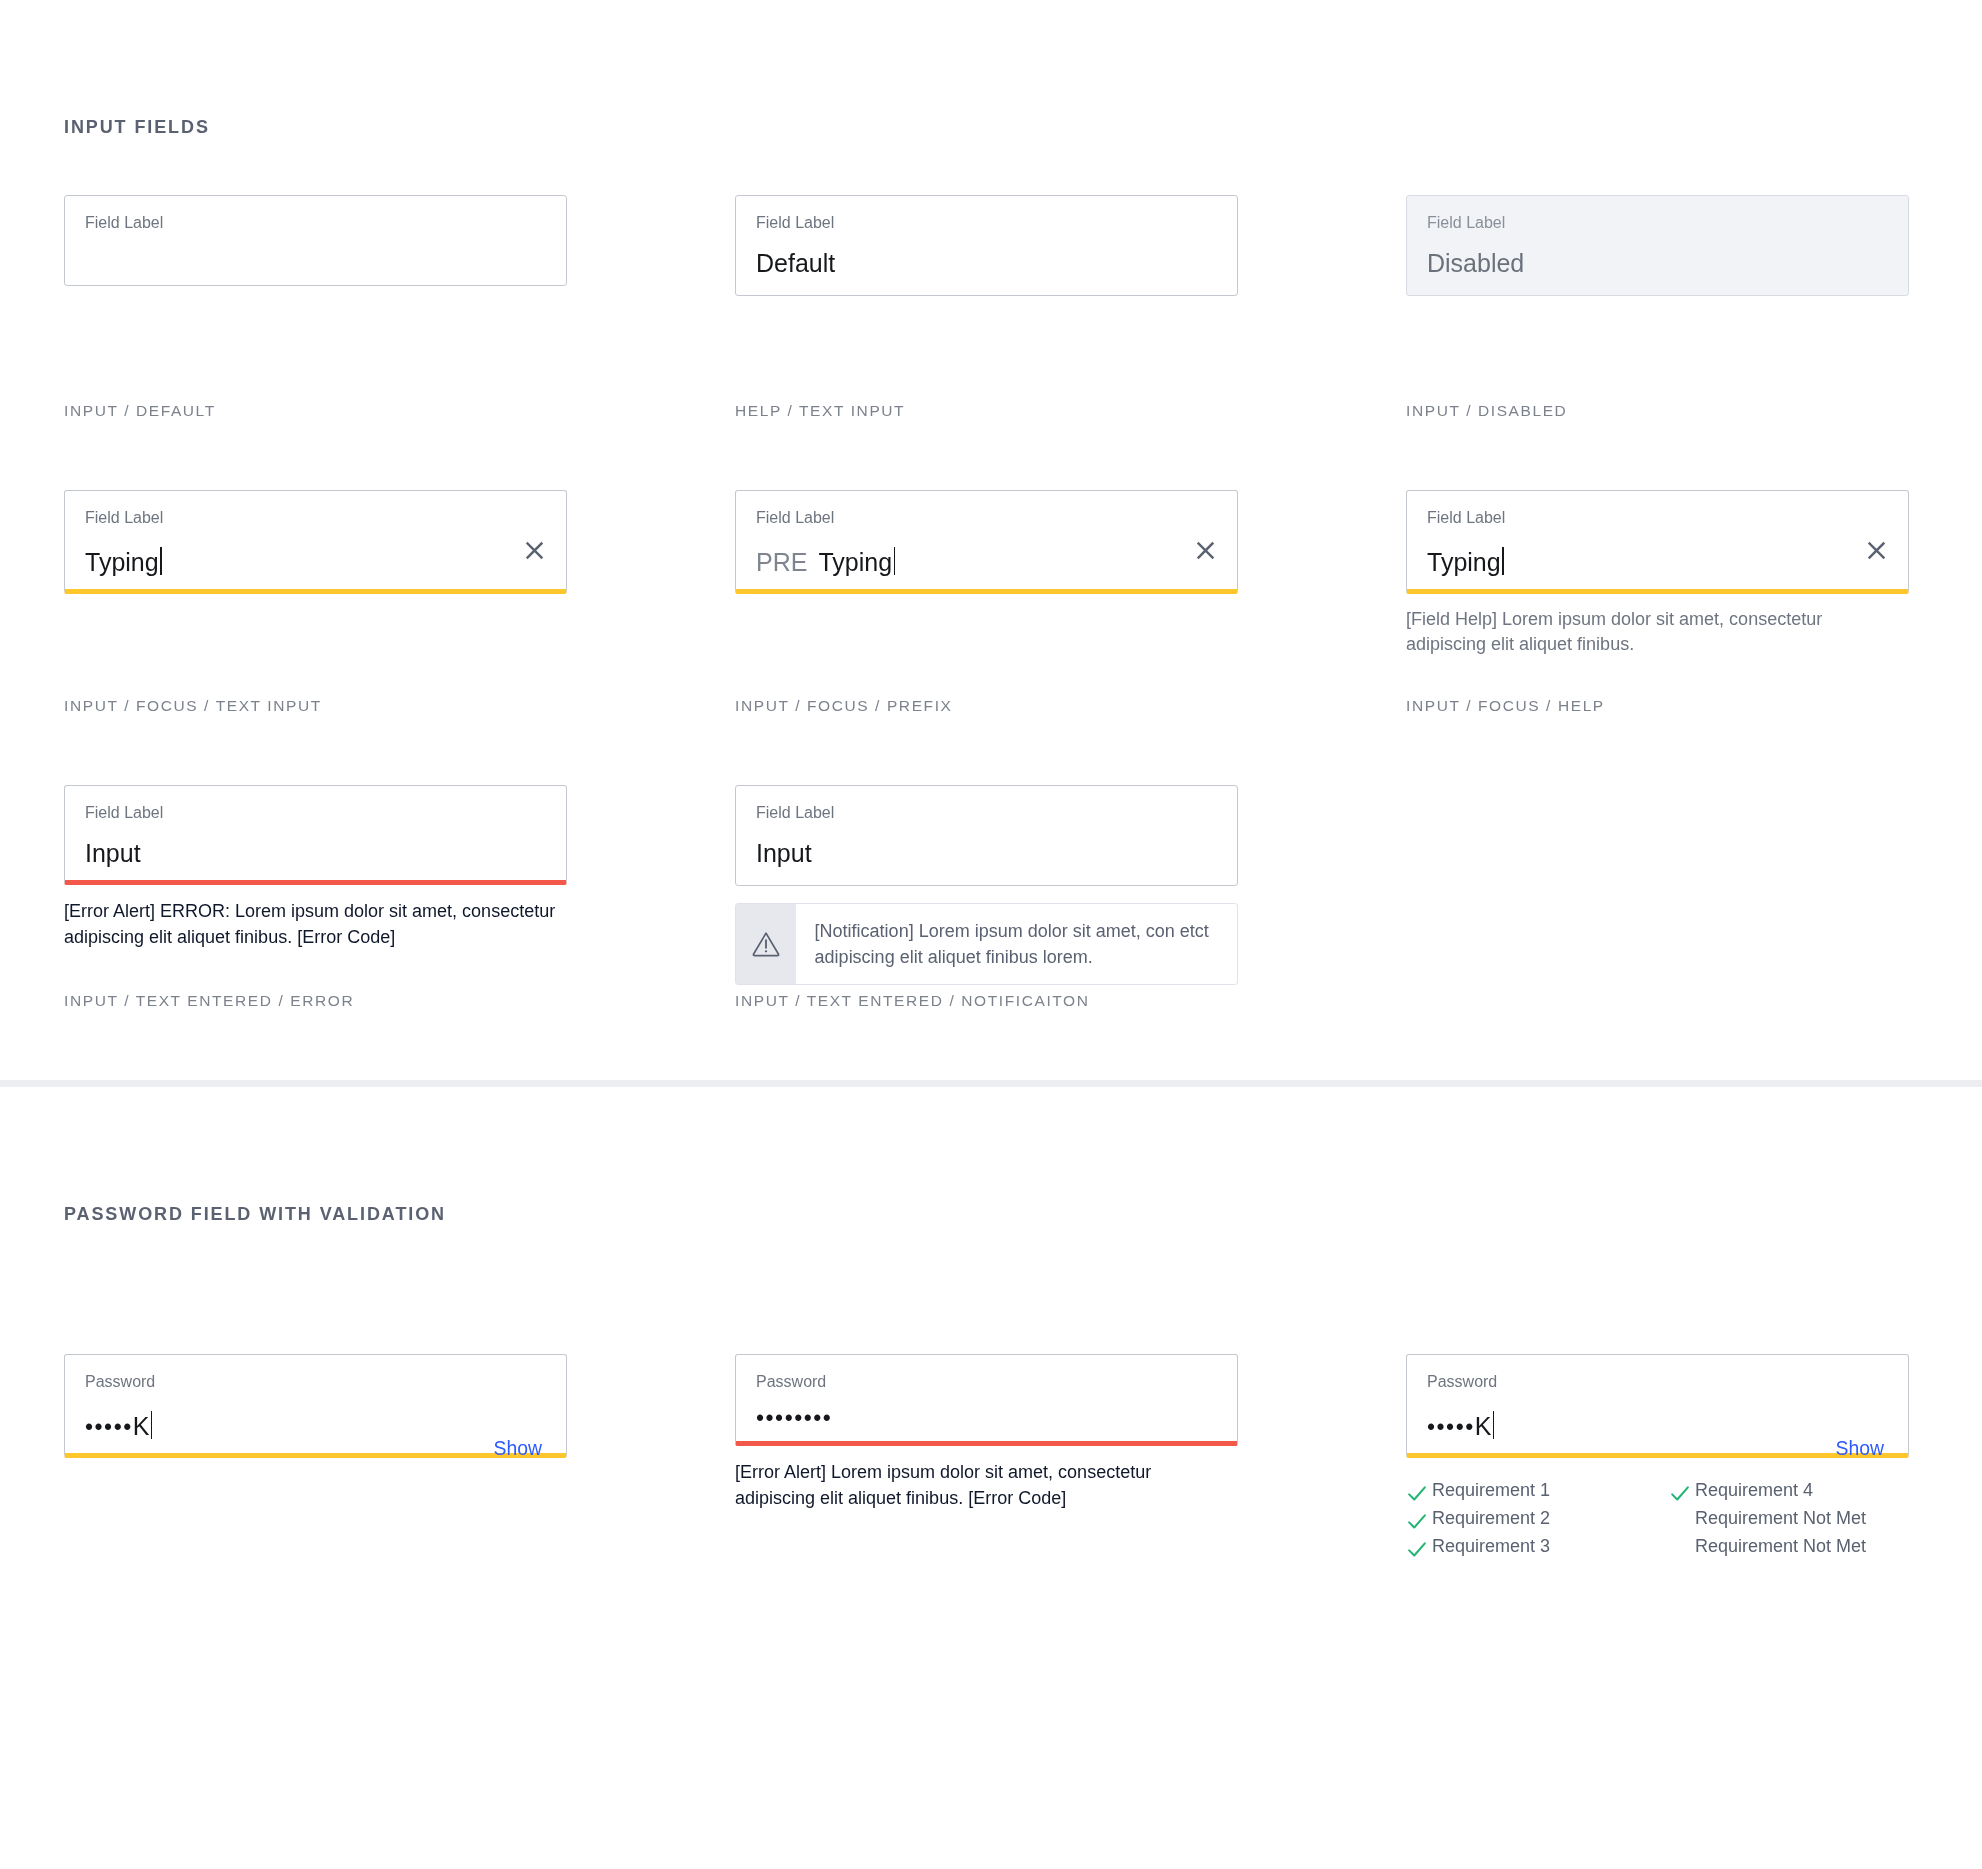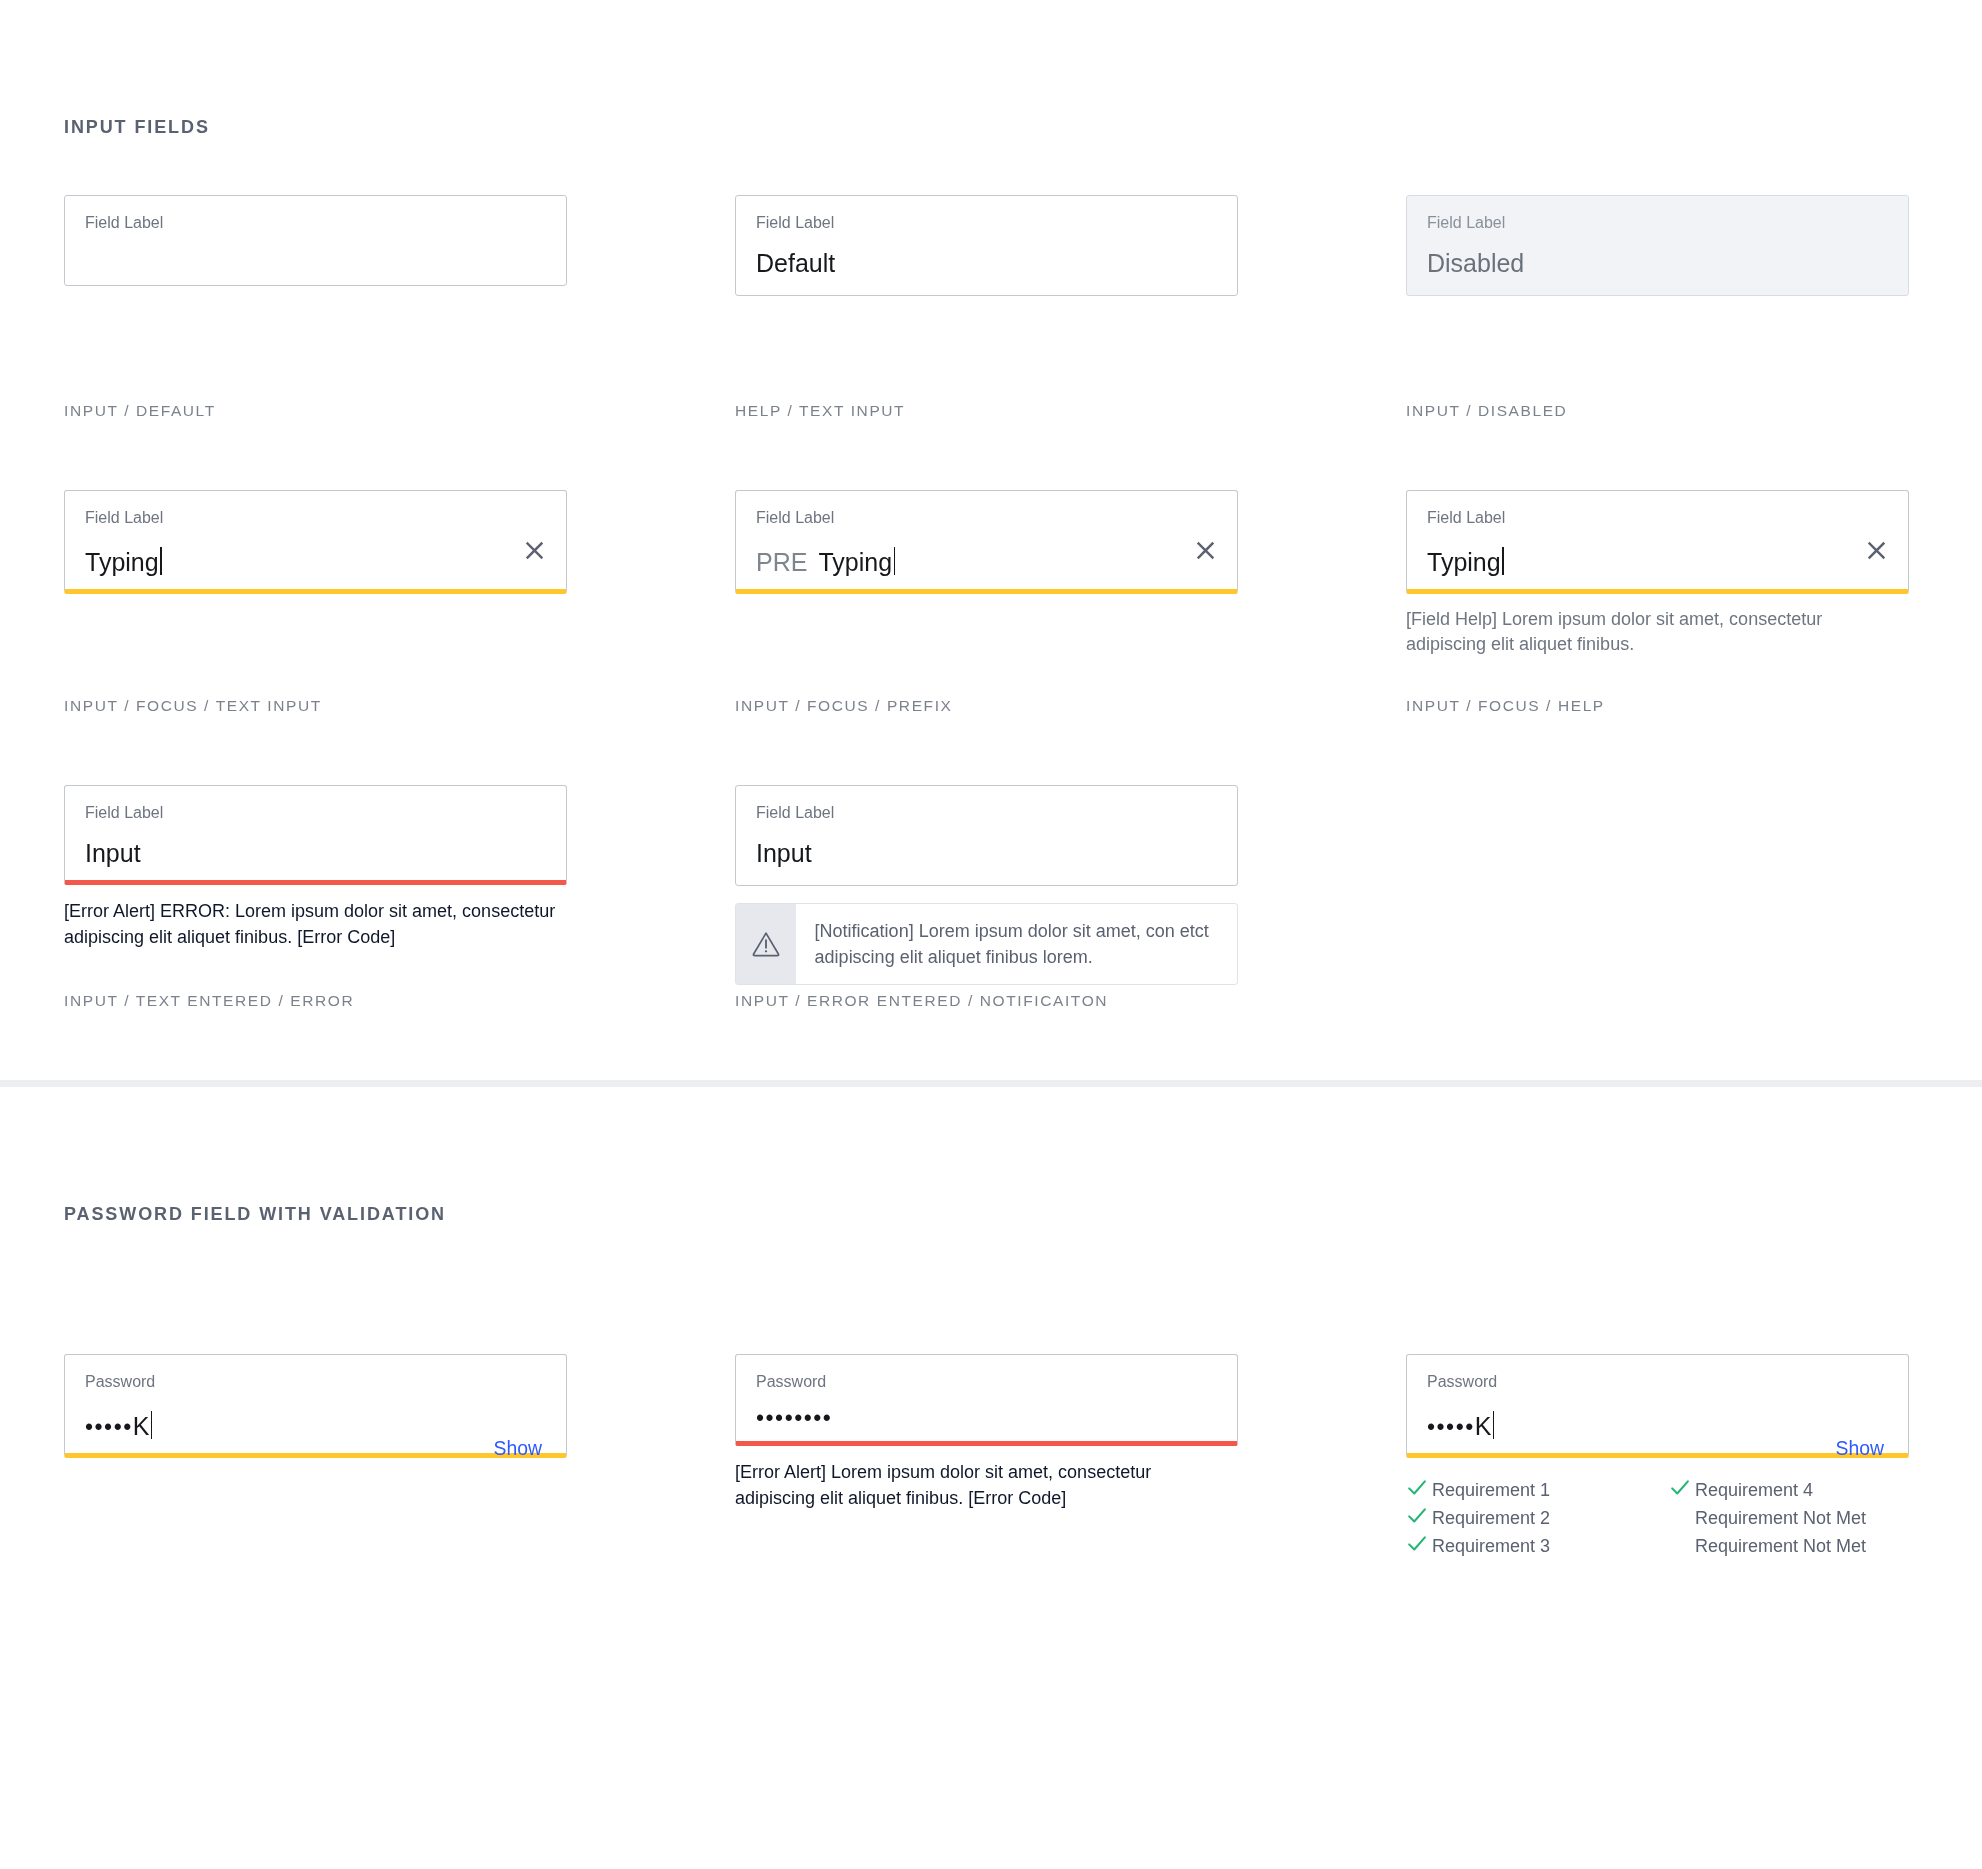--- a/index.html
+++ b/index.html
@@ -163,21 +163,21 @@
 
   
   .requirements {
     display: grid;
     grid-template-columns: 263px 263px;
     margin-top: 18.6px;
     row-gap: 4.6px;
   }
   .req {
     display: flex;
-    align-items: flex-start;
+    align-items: flex-end;
     font-size: 18px;
     color: #5a6170;
     line-height: 1.55;
   }
   .req .check {
     width: 26px;
     flex: 0 0 26px;
     display: inline-flex;
     align-items: center;
   }
@@ -293,21 +293,21 @@
       <div class="notification">
         <div class="notif-icon">
           <svg width="34" height="34" viewBox="0 0 44 44">
             <path d="M22 8 L38 35 Q39 37 36.5 37 L7.5 37 Q5 37 6 35 Z" fill="none" stroke="#5a6170" stroke-width="2.2" stroke-linejoin="round"></path>
             <path d="M22 17 L22 27" stroke="#5a6170" stroke-width="2.4" stroke-linecap="round"></path>
             <circle cx="22" cy="31.5" r="1.5" fill="#5a6170"></circle>
           </svg>
         </div>
         <div class="notif-body">[Notification] Lorem ipsum dolor sit amet, con etct adipiscing elit aliquet finibus lorem.</div>
       </div>
-      <div class="caption">INPUT / ERROR ENTERED / NOTIFICAITON</div>
+      <div class="caption">INPUT / TEXT ENTERED / NOTIFICAITON</div>
     </div>
   </div>
 </div>
 
 <div class="divider"></div>
 
 <div class="section">
   <h2 class="section-title">PASSWORD FIELD WITH VALIDATION</h2>
 
   <div class="grid" style="margin-top:129px; padding-bottom:124px;">

